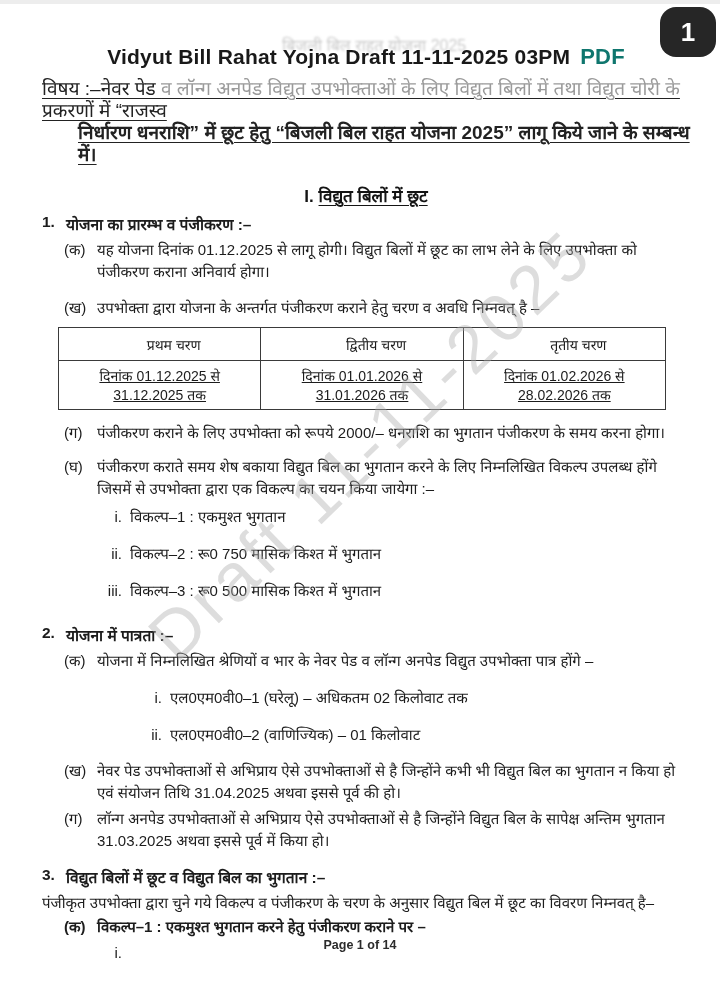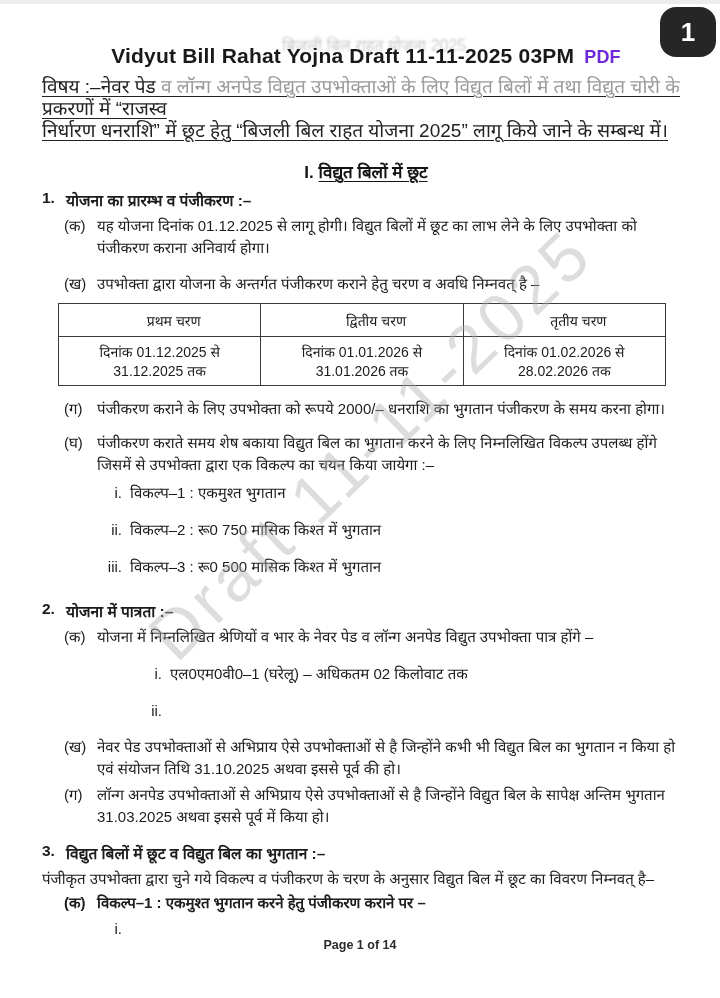--- a/index.html
+++ b/index.html
@@ -20,24 +20,24 @@
   }
   .diag-watermark{
     position:absolute;left:20px;top:405px;width:700px;text-align:center;
     transform:rotate(-44deg);font-size:68px;letter-spacing:5px;font-weight:400;
     color:rgba(175,175,175,.42);white-space:nowrap;z-index:2;pointer-events:none;
   }
   .title{
     margin:40px 0 0 0;text-align:center;font-size:21px;font-weight:700;color:#191919;
     letter-spacing:.2px;
   }
-  .title .pdf{font-size:18px;font-weight:600;color:#6d28d9;margin-left:4px;}
+  .title .pdf{font-size:22px;font-weight:600;color:#0f766e;margin-left:4px;}
   .u{text-decoration:underline;text-underline-offset:3px;text-decoration-thickness:1px;}
   .subject{margin-top:8px;font-size:19px;line-height:22px;color:#222;}
-  .subject .line2{}
+  .subject .line2{margin-left:36px;font-weight:bold;}
   .faded{color:#9a9a9a;filter:blur(.4px);}
   .intro-heading{margin-top:16px;font-size:15.5px;font-weight:700;color:#1d1d1d;}
   .part-heading{margin-top:18px;text-align:center;font-size:17px;font-weight:700;color:#141414;}
   .sec-title{margin-top:6px;font-size:15.5px;font-weight:700;display:flex;gap:8px;}
   .sec-title .num{min-width:16px;}
   .item{display:flex;gap:7px;padding-left:22px;margin-top:4px;font-size:15px;line-height:22px;}
   .item .lbl{flex:0 0 auto;min-width:26px;}
   .item .txt{flex:1;}
   .mt12{margin-top:12px;}
   .mt14{margin-top:14px;}
@@ -46,21 +46,21 @@
   .roman .rlbl{flex:0 0 auto;min-width:18px;text-align:right;}
   .roman.deep{padding-left:102px;}
   .phase-table{
     border-collapse:collapse;margin:8px 0 4px 16px;width:608px;font-size:14px;
     background:rgba(255,255,255,.65);
   }
   .phase-table th,.phase-table td{
     border:1.4px solid #3a3a3a;text-align:center;padding:5px 4px;font-weight:400;color:#1c1c1c;
   }
   .phase-table th{height:22px;padding-left:32px;}
-  .phase-table td{height:24px;}
+  .phase-table td{height:24px;text-decoration:underline;}
   .bold{font-weight:700;}
   .footer{
     position:absolute;left:0;top:938px;width:720px;text-align:center;
     font-size:12.5px;font-weight:700;color:#2b2b2b;z-index:1;
   }
 </style>
 </head>
 <body>
 
 <div class="top-strip"></div>
@@ -144,24 +144,25 @@
   <div class="item">
     <span class="lbl">(क)</span>
     <div class="txt">योजना में निम्नलिखित श्रेणियों व भार के नेवर पेड व लॉन्ग अनपेड विद्युत उपभोक्ता पात्र होंगे –</div>
   </div>
   <div class="roman deep">
     <span class="rlbl">i.</span>
     <div class="txt">एल0एम0वी0–1 (घरेलू) – अधिकतम 02 किलोवाट तक</div>
   </div>
   <div class="roman deep">
     <span class="rlbl">ii.</span>
+    <div class="txt">एल0एम0वी0–2 (वाणिज्यिक) – 01 किलोवाट</div>
   </div>
   <div class="item mt14">
     <span class="lbl">(ख)</span>
-    <div class="txt">नेवर पेड उपभोक्ताओं से अभिप्राय ऐसे उपभोक्ताओं से है जिन्होंने कभी भी विद्युत बिल का भुगतान न किया हो एवं संयोजन तिथि 31.10.2025 अथवा इससे पूर्व की हो।</div>
+    <div class="txt">नेवर पेड उपभोक्ताओं से अभिप्राय ऐसे उपभोक्ताओं से है जिन्होंने कभी भी विद्युत बिल का भुगतान न किया हो एवं संयोजन तिथि 31.04.2025 अथवा इससे पूर्व की हो।</div>
   </div>
   <div class="item">
     <span class="lbl">(ग)</span>
     <div class="txt">लॉन्ग अनपेड उपभोक्ताओं से अभिप्राय ऐसे उपभोक्ताओं से है जिन्होंने विद्युत बिल के सापेक्ष अन्तिम भुगतान 31.03.2025 अथवा इससे पूर्व में किया हो।</div>
   </div>
 
   <div class="sec-title mt14">
     <span class="num">3.</span>
     <span class="st">विद्युत बिलों में छूट व विद्युत बिल का भुगतान :–</span>
   </div>

